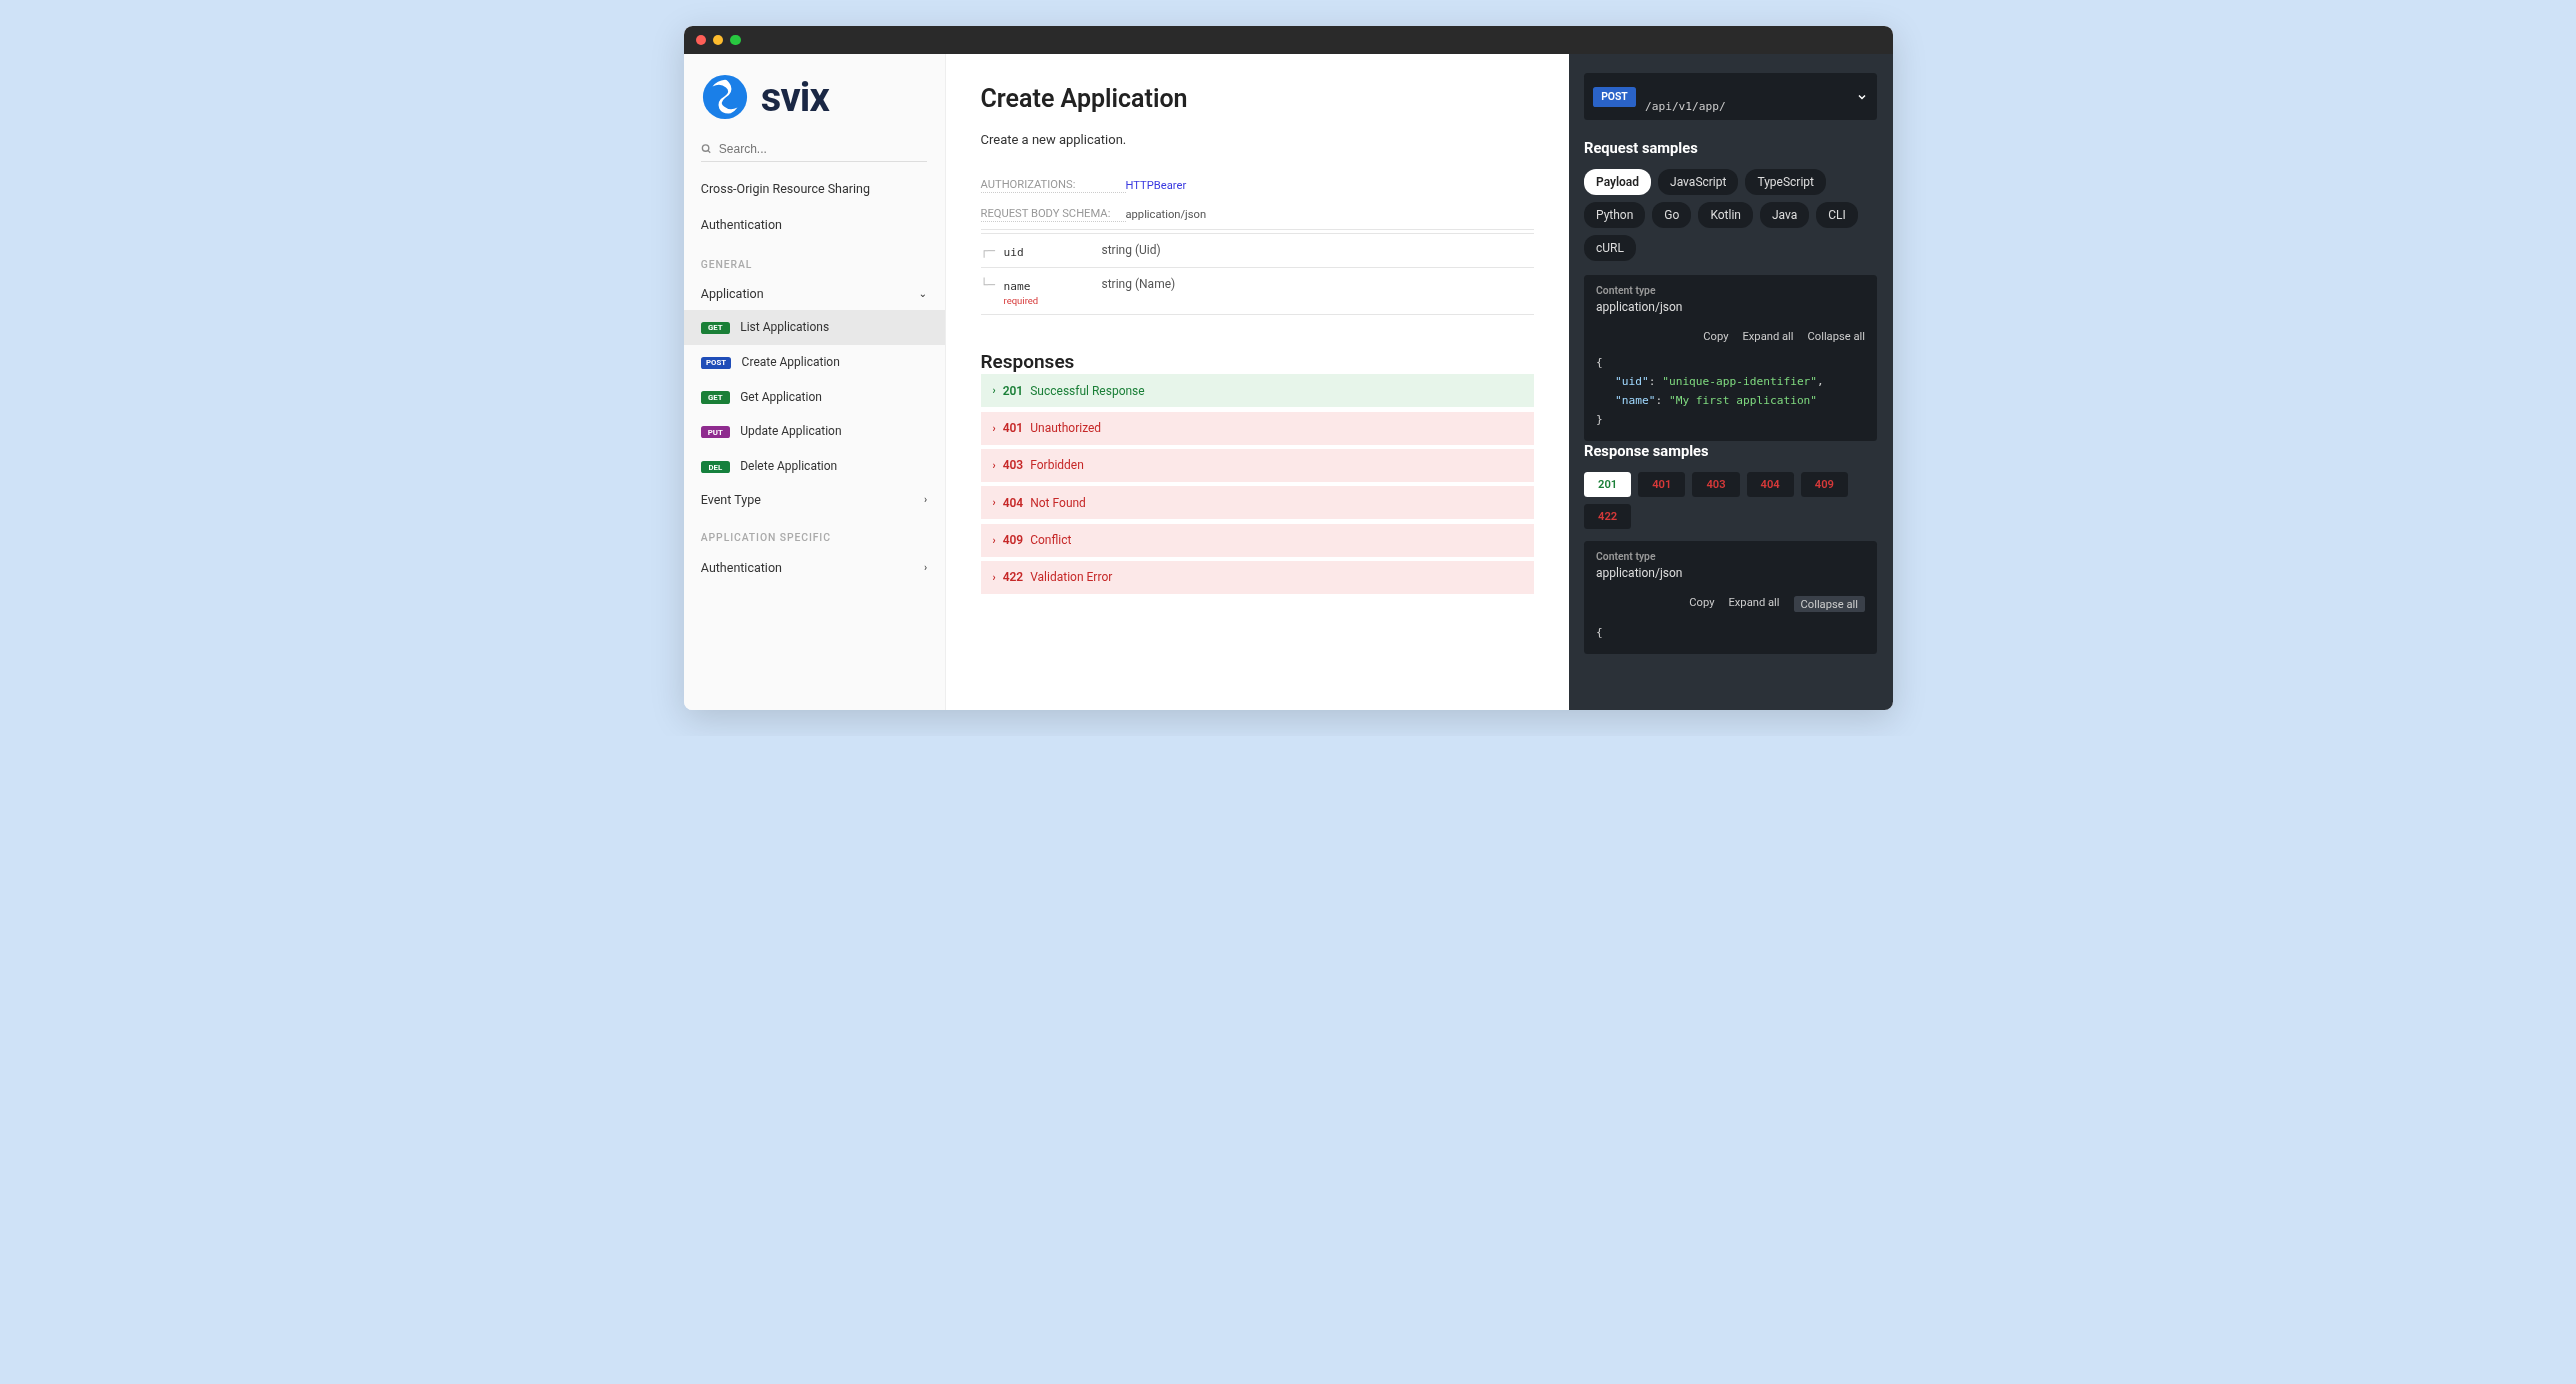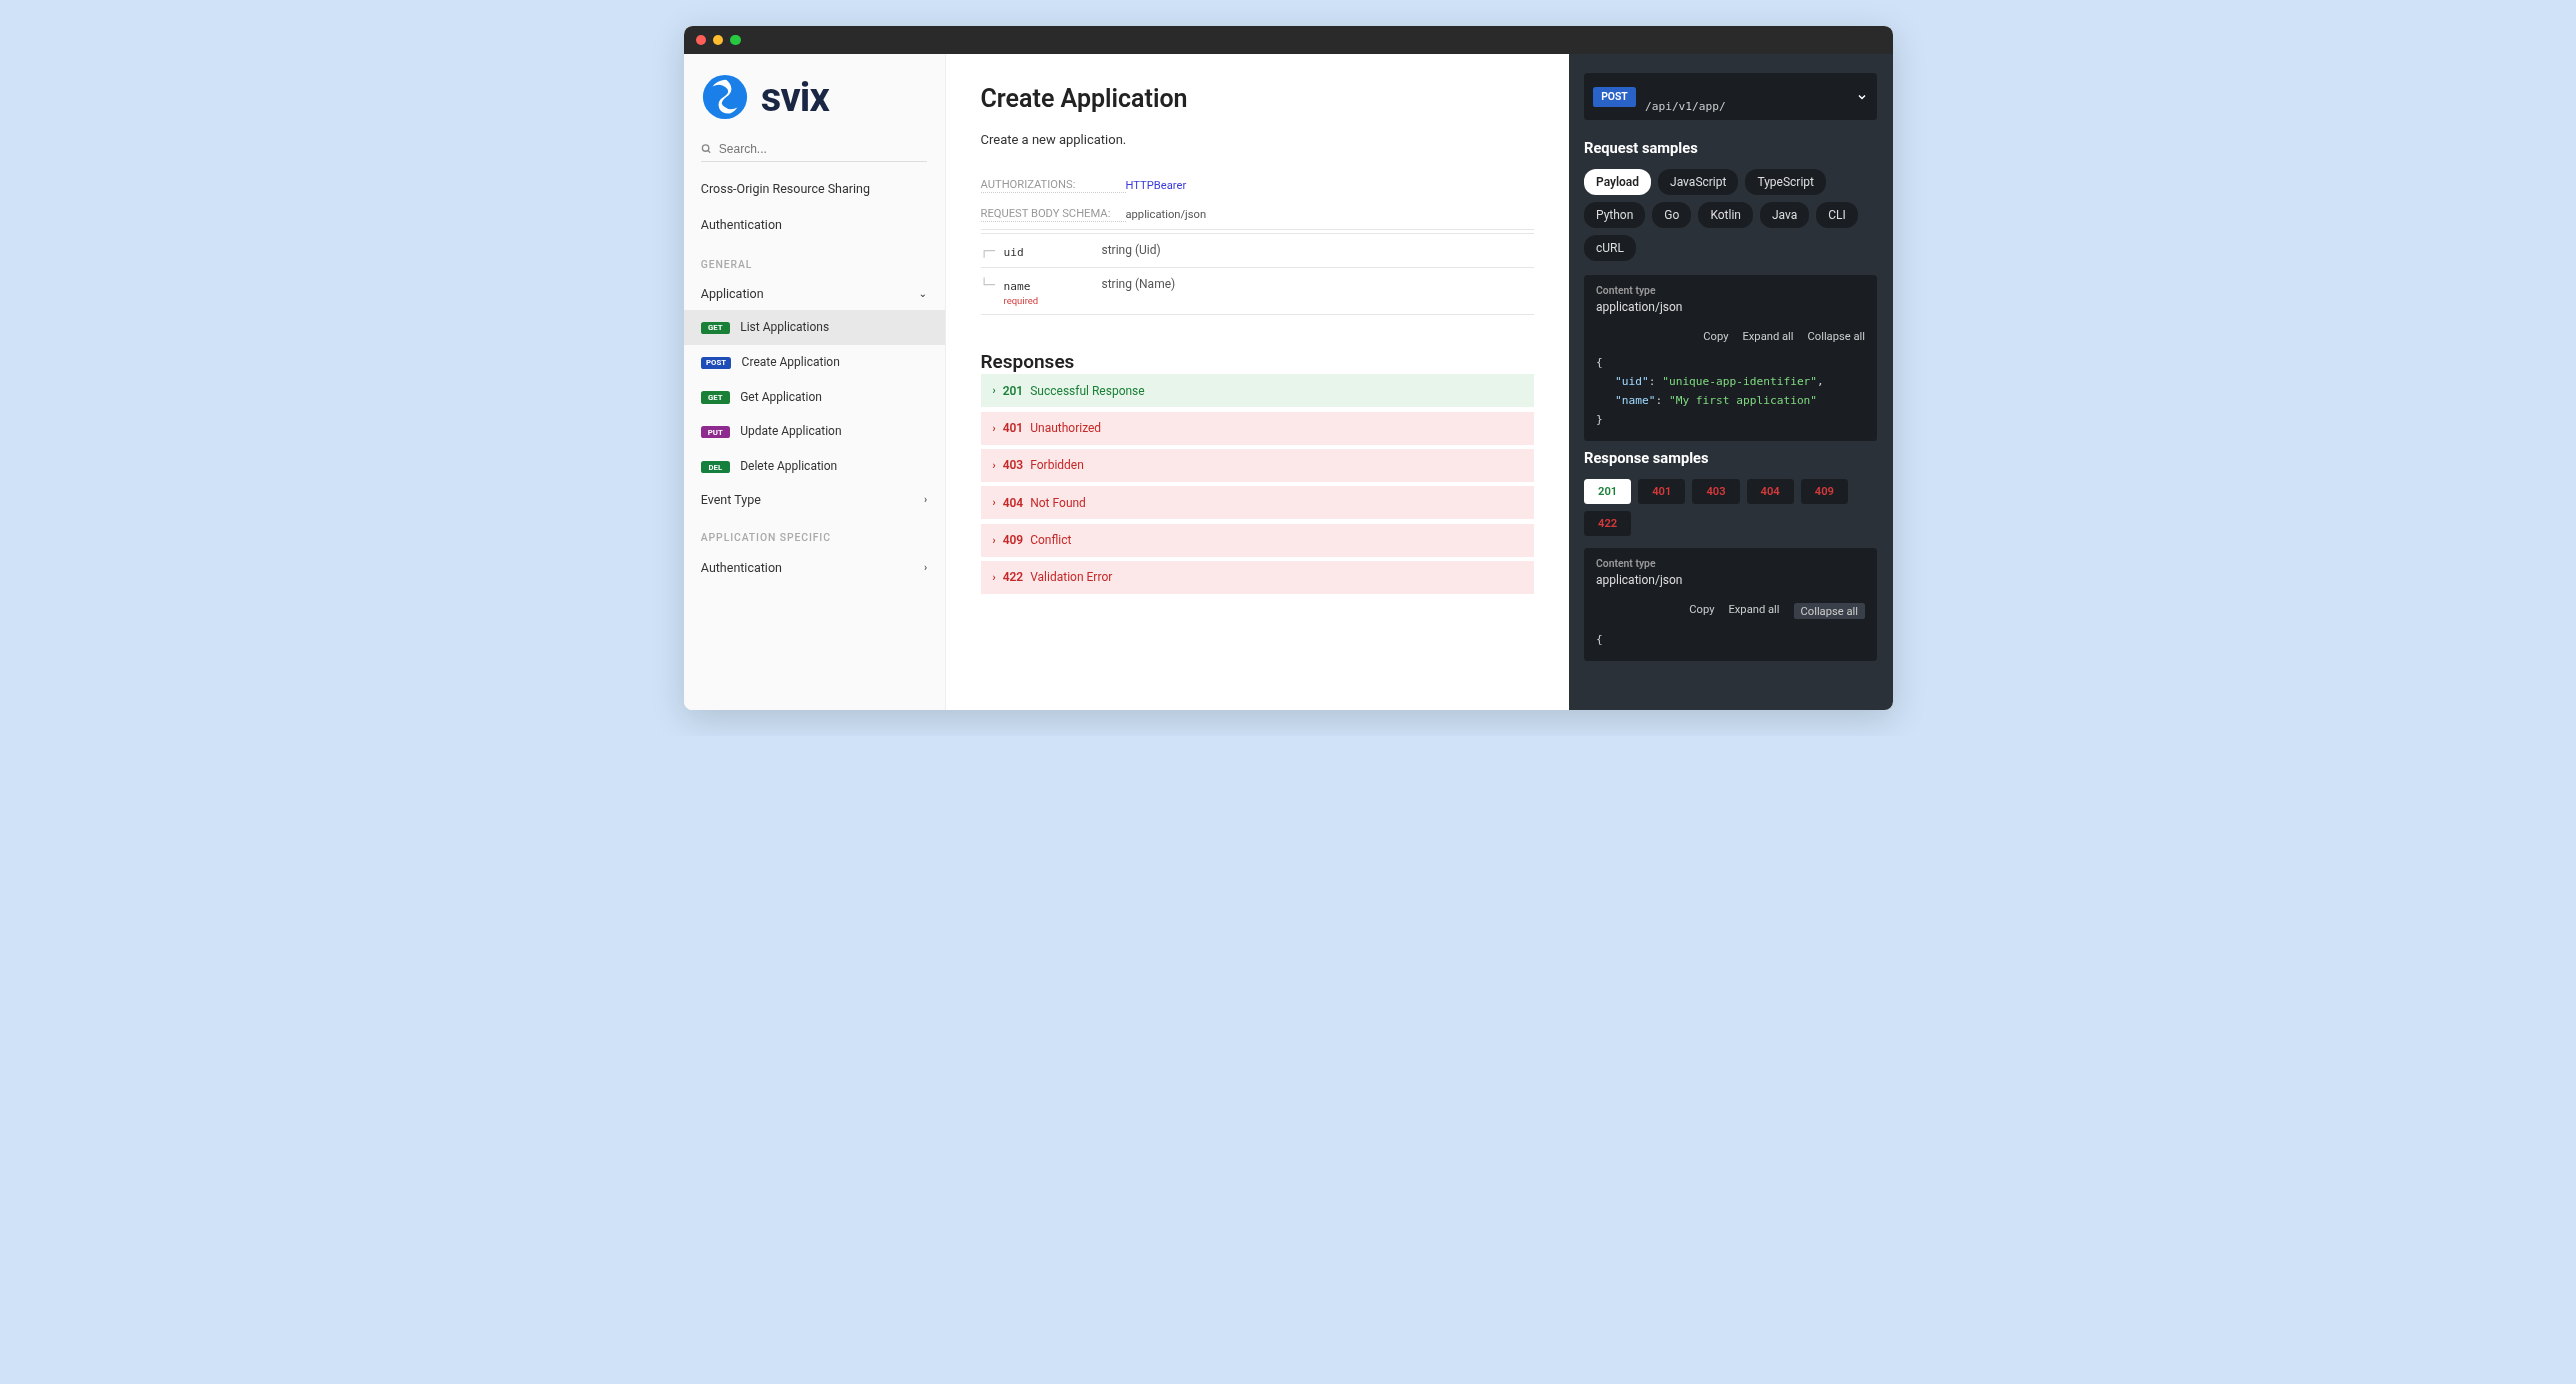--- a/index.html
+++ b/index.html
@@ -47,21 +47,21 @@
 .resp-red { background: #fce8e8; color: #c62828; }
 .resp-chev { font-size: 10.4px; font-weight: 700; }
 .right-panel { width: 324px; background: #2b3138; color: #fff; padding: 19px 15.5px; overflow-y: auto; }
 .endpoint-bar { background: #1a1e23; border-radius: 3.5px; padding: 7px 8.6px; display: flex; align-items: center; gap: 8.6px; margin-bottom: 19px; }
 .endpoint-method { background: #2a63c8; color: #fff; font-size: 10.4px; font-weight: 600; padding: 3.5px 8.6px; border-radius: 2.6px; }
 .endpoint-path { font-family: monospace; font-size: 11.2px; flex: 1; color: #ccc; margin-top: 20px; }
 .panel-heading { font-size: 14.7px; font-weight: 700; margin-bottom: 12px; }
 .tabs { display: flex; flex-wrap: wrap; gap: 7px; margin-bottom: 14px; }
 .tab { background: #1a1e23; color: #ddd; font-size: 12px; padding: 6px 12px; border-radius: 12px; cursor: pointer; }
 .tab.active { background: #fff; color: #222; font-weight: 600; }
-.code-panel { background: #1a1e23; border-radius: 3.5px; margin-bottom: 8px; }
+.code-panel { background: #1a1e23; border-radius: 3.5px; margin-bottom: 1px; }
 .ct-row { padding: 8.6px 12px 0; }
 .ct-label { font-size: 10.4px; color: #999; font-weight: 600; }
 .ct-value { font-size: 12px; color: #ddd; padding: 3.5px 0 8.6px; }
 .code-actions { display: flex; justify-content: flex-end; gap: 14px; padding: 7px 12px; font-size: 11.2px; }
 .code-action { color: #ccc; cursor: pointer; }
 .code-action.hl { background: #3a4049; padding: 1.7px 7px; border-radius: 2.6px; }
 .code-block { font-family: monospace; font-size: 11.2px; padding: 3.5px 12px 12px; line-height: 1.7; }
 .brace { color: #ccc; }
 .key { color: #a0d9ff; margin-left: 19px; }
 .str { color: #7fd97f; }

